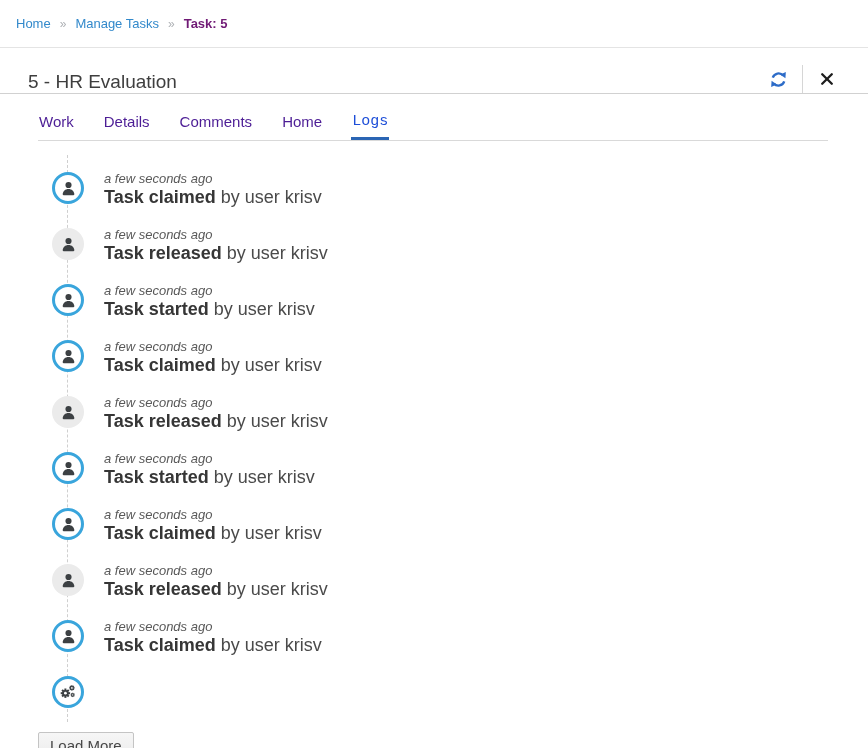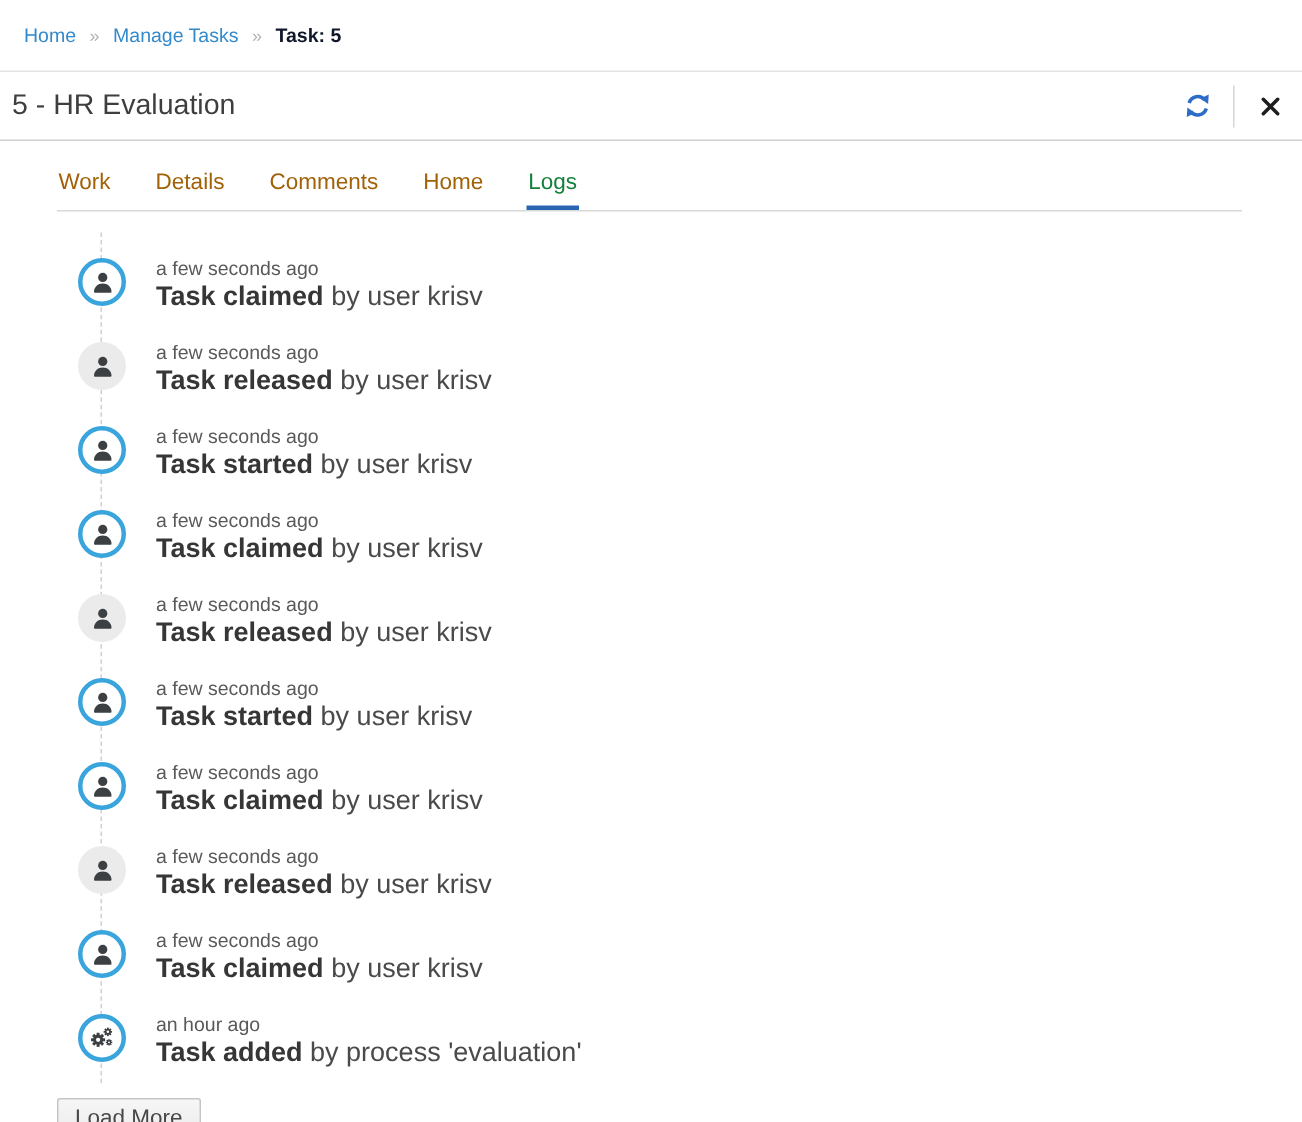--- a/index.html
+++ b/index.html
@@ -11,65 +11,65 @@
   }
 
   
   .breadcrumb-bar {
     height:48px; display:flex; align-items:center;
     padding:0 16px; border-bottom:1px solid #e4e4e4; background:#fff;
     font-size:13px;
   }
   .crumb-link { color:#3289cb; margin-right:9px; cursor:pointer; text-decoration:none; }
   .crumb-sep { color:#aeb1b5; margin-right:9px; font-size:12px; }
-  .crumb-current { color:#0f172a; font-weight:bold; }
+  .crumb-current { color:#701a75; font-weight:bold; }
 
   
   .title-bar {
-    height:46px; display:flex; align-items:center;
-    padding:0 8px; border-bottom:1px solid #d1d1d1; background:#fff;
+    height:46px; display:flex; align-items:flex-end;
+    padding:0 28px; border-bottom:1px solid #d1d1d1; background:#fff;
   }
   .page-title { font-size:19px; color:#3e3e3e; }
   .title-actions { margin-left:auto; display:flex; align-items:center; }
   .icon-btn {
     width:26px; height:26px; display:flex; align-items:center; justify-content:center;
     cursor:pointer; background:none; border:none; padding:0;
   }
   .v-divider { width:1px; height:28px; background:#d6d6d6; margin:0 11px; }
 
   
   .tab-bar {
     margin:13px 40px 0 38px; border-bottom:1px solid #d9d9d9;
     display:flex;
   }
   .tab {
-    font-size:15px; color:#a16207; padding:6px 1px 10px; margin-right:28px;
+    font-size:15px; color:#4c1d95; padding:6px 1px 10px; margin-right:28px;
     cursor:pointer; white-space:nowrap;
   }
   .tab.active {
-    color:#15803d; padding-bottom:7px; border-bottom:3px solid #2a65b4;
+    color:#1d4ed8; padding-bottom:7px; border-bottom:3px solid #2a65b4;font-family:Liberation Mono, monospace;
   }
 
   
   .timeline { position:relative; margin:29px 0 0 38px; }
   .timeline-connector {
     position:absolute; left:29px; top:-15px; height:567px; width:0;
     border-left:1px dashed #cfcfcf; z-index:0;
   }
   .entry { display:flex; align-items:center; margin-bottom:20px; position:relative; height:36px; }
   .avatar {
     width:32px; height:32px; border-radius:50%; margin-left:14px; flex:0 0 32px;
     display:flex; align-items:center; justify-content:center;
     background:#fff; position:relative; z-index:1;
   }
   .avatar.ring { border:3px solid #39a5dc; }
   .avatar.plain { background:#ebebeb; }
   .avatar svg { display:block; }
   .entry-text { margin-left:20px; }
-  .entry-time { color:#595959; font-size:13px; line-height:18px; }
+  .entry-time { font-style:italic; color:#595959; font-size:13px; line-height:18px; }
   .entry-action { font-size:18px; line-height:18px; color:#4a4a4a; }
   .entry-action b { color:#363636; }
 
   
   .load-more-wrap { margin:22px 0 0 38px; }
   .load-more {
     font-family:"Liberation Sans", sans-serif;
     font-size:15px; color:#474747; padding:4px 11px;
     background:linear-gradient(#f6f6f6, #ececec);
     border:1px solid #c4c4c4; border-radius:2px; cursor:pointer;
@@ -250,22 +250,18 @@
     <g transform="translate(13.7,11.9) scale(0.46)">
       <rect x="-1" y="-4.7" width="2" height="9.4"></rect>
       <rect x="-1" y="-4.7" width="2" height="9.4" transform="rotate(45)"></rect>
       <rect x="-1" y="-4.7" width="2" height="9.4" transform="rotate(90)"></rect>
       <rect x="-1" y="-4.7" width="2" height="9.4" transform="rotate(135)"></rect>
       <circle r="3.3"></circle>
       <circle r="1.4" fill="#ffffff"></circle>
     </g>
   </svg>
       </div>
-      <div class="entry-text">
-        <div class="entry-time">an hour ago</div>
-        <div class="entry-action"><b>Task added</b> <span>by process 'evaluation'</span></div>
-      </div>
     </div>
   </div>
 
 <div class="load-more-wrap">
   <button class="load-more">Load More</button>
 </div>
 
 </body></html>

